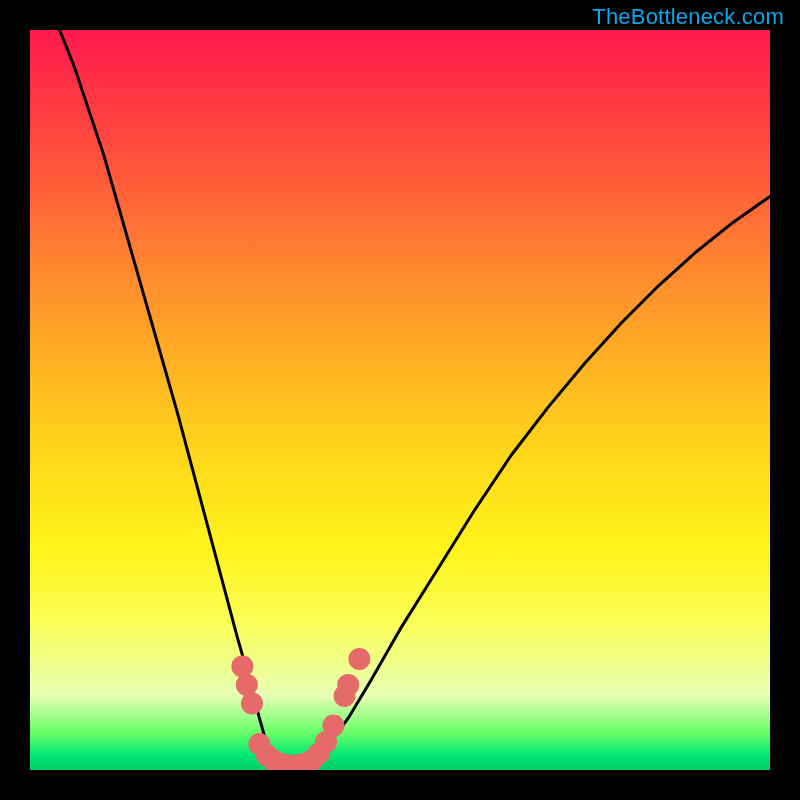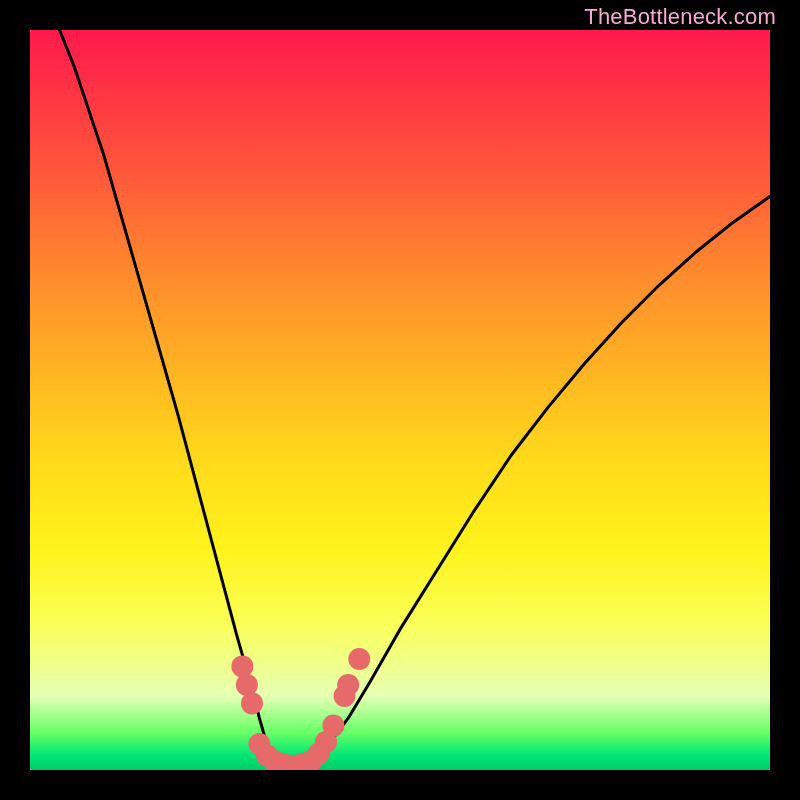--- a/index.html
+++ b/index.html
@@ -36,22 +36,22 @@
       #fbff57 80%,
       #e6ffb3 90%,
       #66ff66 95%,
       #00e673 98%,
       #00cc66 100%
     );
   }
   .watermark {
     position: absolute;
     top: 4px;
-    right: 24px;
-    color: #f9a8d4;
+    right: 16px;
+    color: #0ea5e9;
     font-size: 22px;
     letter-spacing: 0.2px;
     font-weight: 400;
     user-select: none;
   }
   svg.curves {
     position: absolute;
     top: 0;
     left: 0;
     width: 740px;

